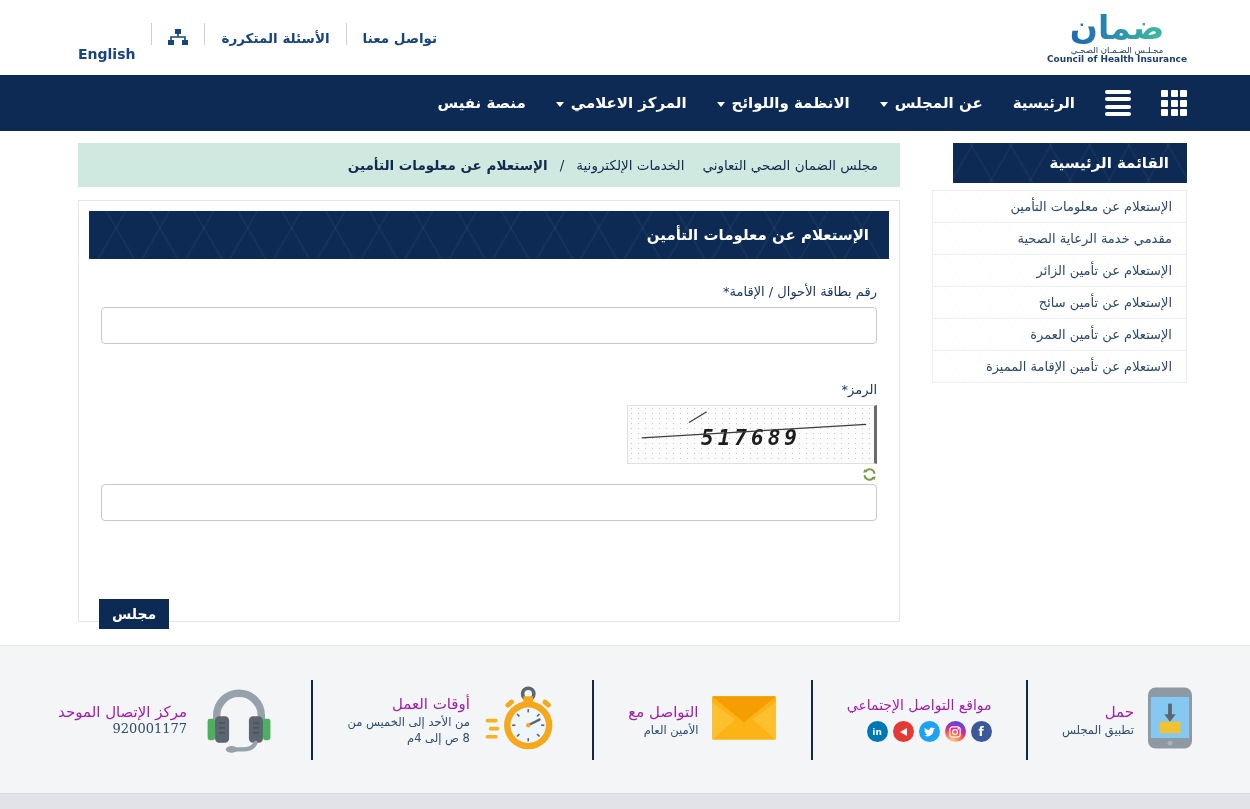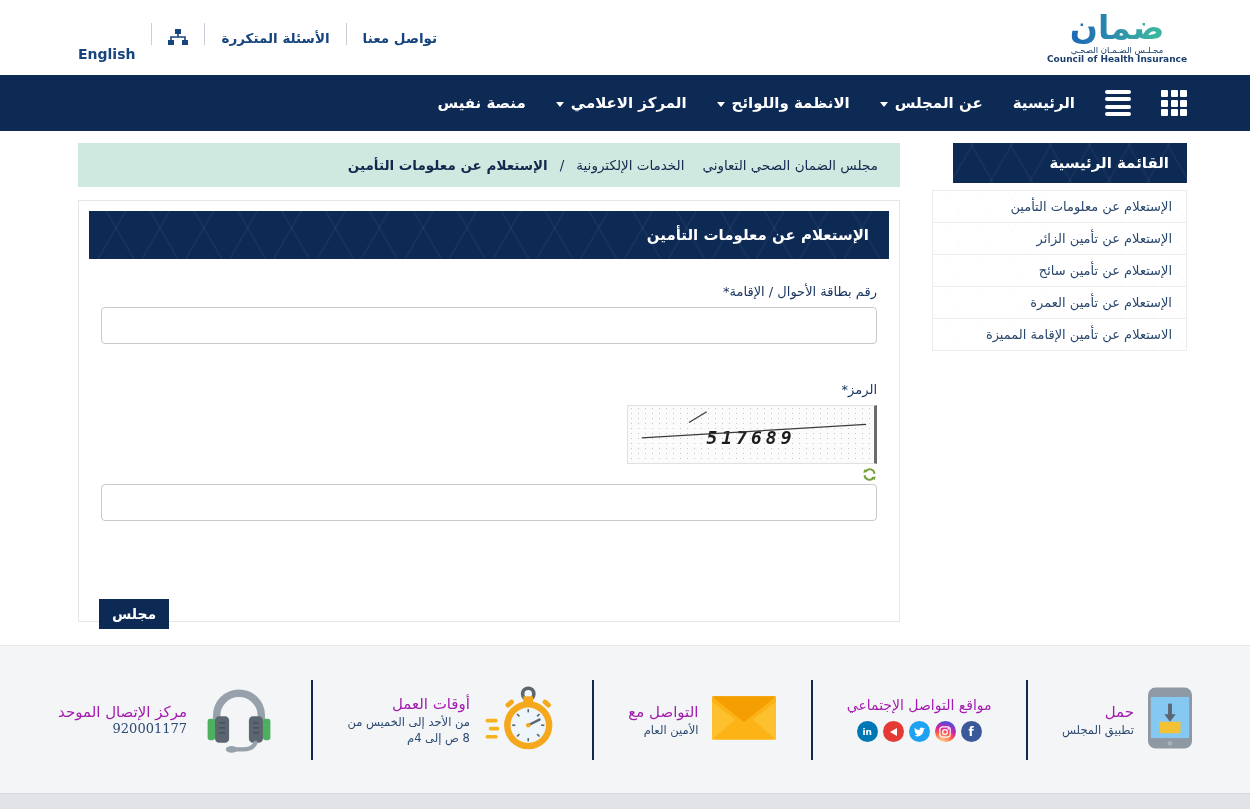--- a/index.html
+++ b/index.html
@@ -84,41 +84,41 @@
   .captcha-box {
     width:250px; height:59px; margin-top:6px; position:relative;
     background-color:#fbfbfb;
     background-image:radial-gradient(circle, #c6c6c6 .7px, transparent .8px);
     background-size:7px 5px;
     border-right:3px solid #6b6b6b; border-top:1px solid #e0e0e0; border-bottom:1px solid #e0e0e0; border-left:1px solid #e0e0e0;
     display:flex; align-items:center; justify-content:center;
   }
   .captcha-text {
     font-family:"DejaVu Sans Mono", monospace; font-style:italic; font-weight:bold;
-    font-size:18px; color:#1c1c1c; letter-spacing:4px; direction:ltr; margin-top:6px;
+    font-size:21px; color:#1c1c1c; letter-spacing:4px; direction:ltr; margin-top:6px;
   }
   .captcha-lines { position:absolute; inset:0; width:100%; height:100%; }
   .refresh-row { height:18px; display:flex; justify-content:flex-start; align-items:center; margin:1px 0; }
   .refresh-btn { cursor:pointer; line-height:0; }
   .submit-btn {
     position:absolute; left:20px; bottom:-8px;
     background:#0d2a55; color:#fff; border:none; font-family:inherit;
     font-size:14px; font-weight:bold; padding:7px 13px; cursor:pointer;
   }
 
   
   footer { height:164px; background:#f4f5f6; border-top:1px solid #e6e7e9; display:flex; flex-direction:column; }
   .footer-row { flex:1; display:flex; align-items:center; justify-content:space-between; padding:0 58px; }
   .f-section { display:flex; align-items:center; gap:14px; }
   .f-text { display:flex; flex-direction:column; align-items:flex-start; text-align:right; }
   .f-title { font-size:15px; font-weight:normal; color:#a21caf; }
   .f-sub { font-size:11.5px; color:#2c4a72; margin-top:2px; }
   .f-phone { font-size:13px; color:#2c4a72; font-family:"DejaVu Serif", serif; }
   .f-divider { width:2px; height:80px; background:#12294e; }
-  .social-col { display:flex; flex-direction:column; align-items:center; gap:8px; }
+  .social-col { display:flex; flex-direction:column; gap:8px; }
   .social-row { display:flex; gap:5px; }
   .s-icon {
     width:21px; height:21px; border-radius:50%; display:flex; align-items:center; justify-content:center;
     color:#fff; font-size:10px; font-weight:bold; cursor:pointer; line-height:0;
   }
   .s-facebook { background:#3b5998; font-size:12px; }
   .s-instagram { background:radial-gradient(circle at 30% 110%, #fdf497 0%, #fd5949 45%, #d6249f 60%, #285aeb 90%); }
   .s-twitter { background:#1da1f2; }
   .s-youtube { background:#e53935; }
   .s-linkedin { background:#0077b5; font-size:9px; }
@@ -191,20 +191,21 @@
         <span>منصة نفيس</span>
       </a>
   </nav>
 
   <div class="content">
 
     <aside class="sidebar">
       <div class="sidebar-header">القائمة الرئيسية</div>
       <div class="sidebar-list">
         <a class="sidebar-item">الإستعلام عن معلومات التأمين</a>
+        <a class="sidebar-item">مقدمي خدمة الرعاية الصحية</a>
         <a class="sidebar-item">الإستعلام عن تأمين الزائر</a>
         <a class="sidebar-item">الإستعلام عن تأمين سائح</a>
         <a class="sidebar-item">الإستعلام عن تأمين العمرة</a>
         <a class="sidebar-item">الاستعلام عن تأمين الإقامة المميزة</a>
       </div>
     </aside>
 
     <div class="main-col">
       <div class="breadcrumb">
         <span class="crumb">مجلس الضمان الصحي التعاوني</span>

